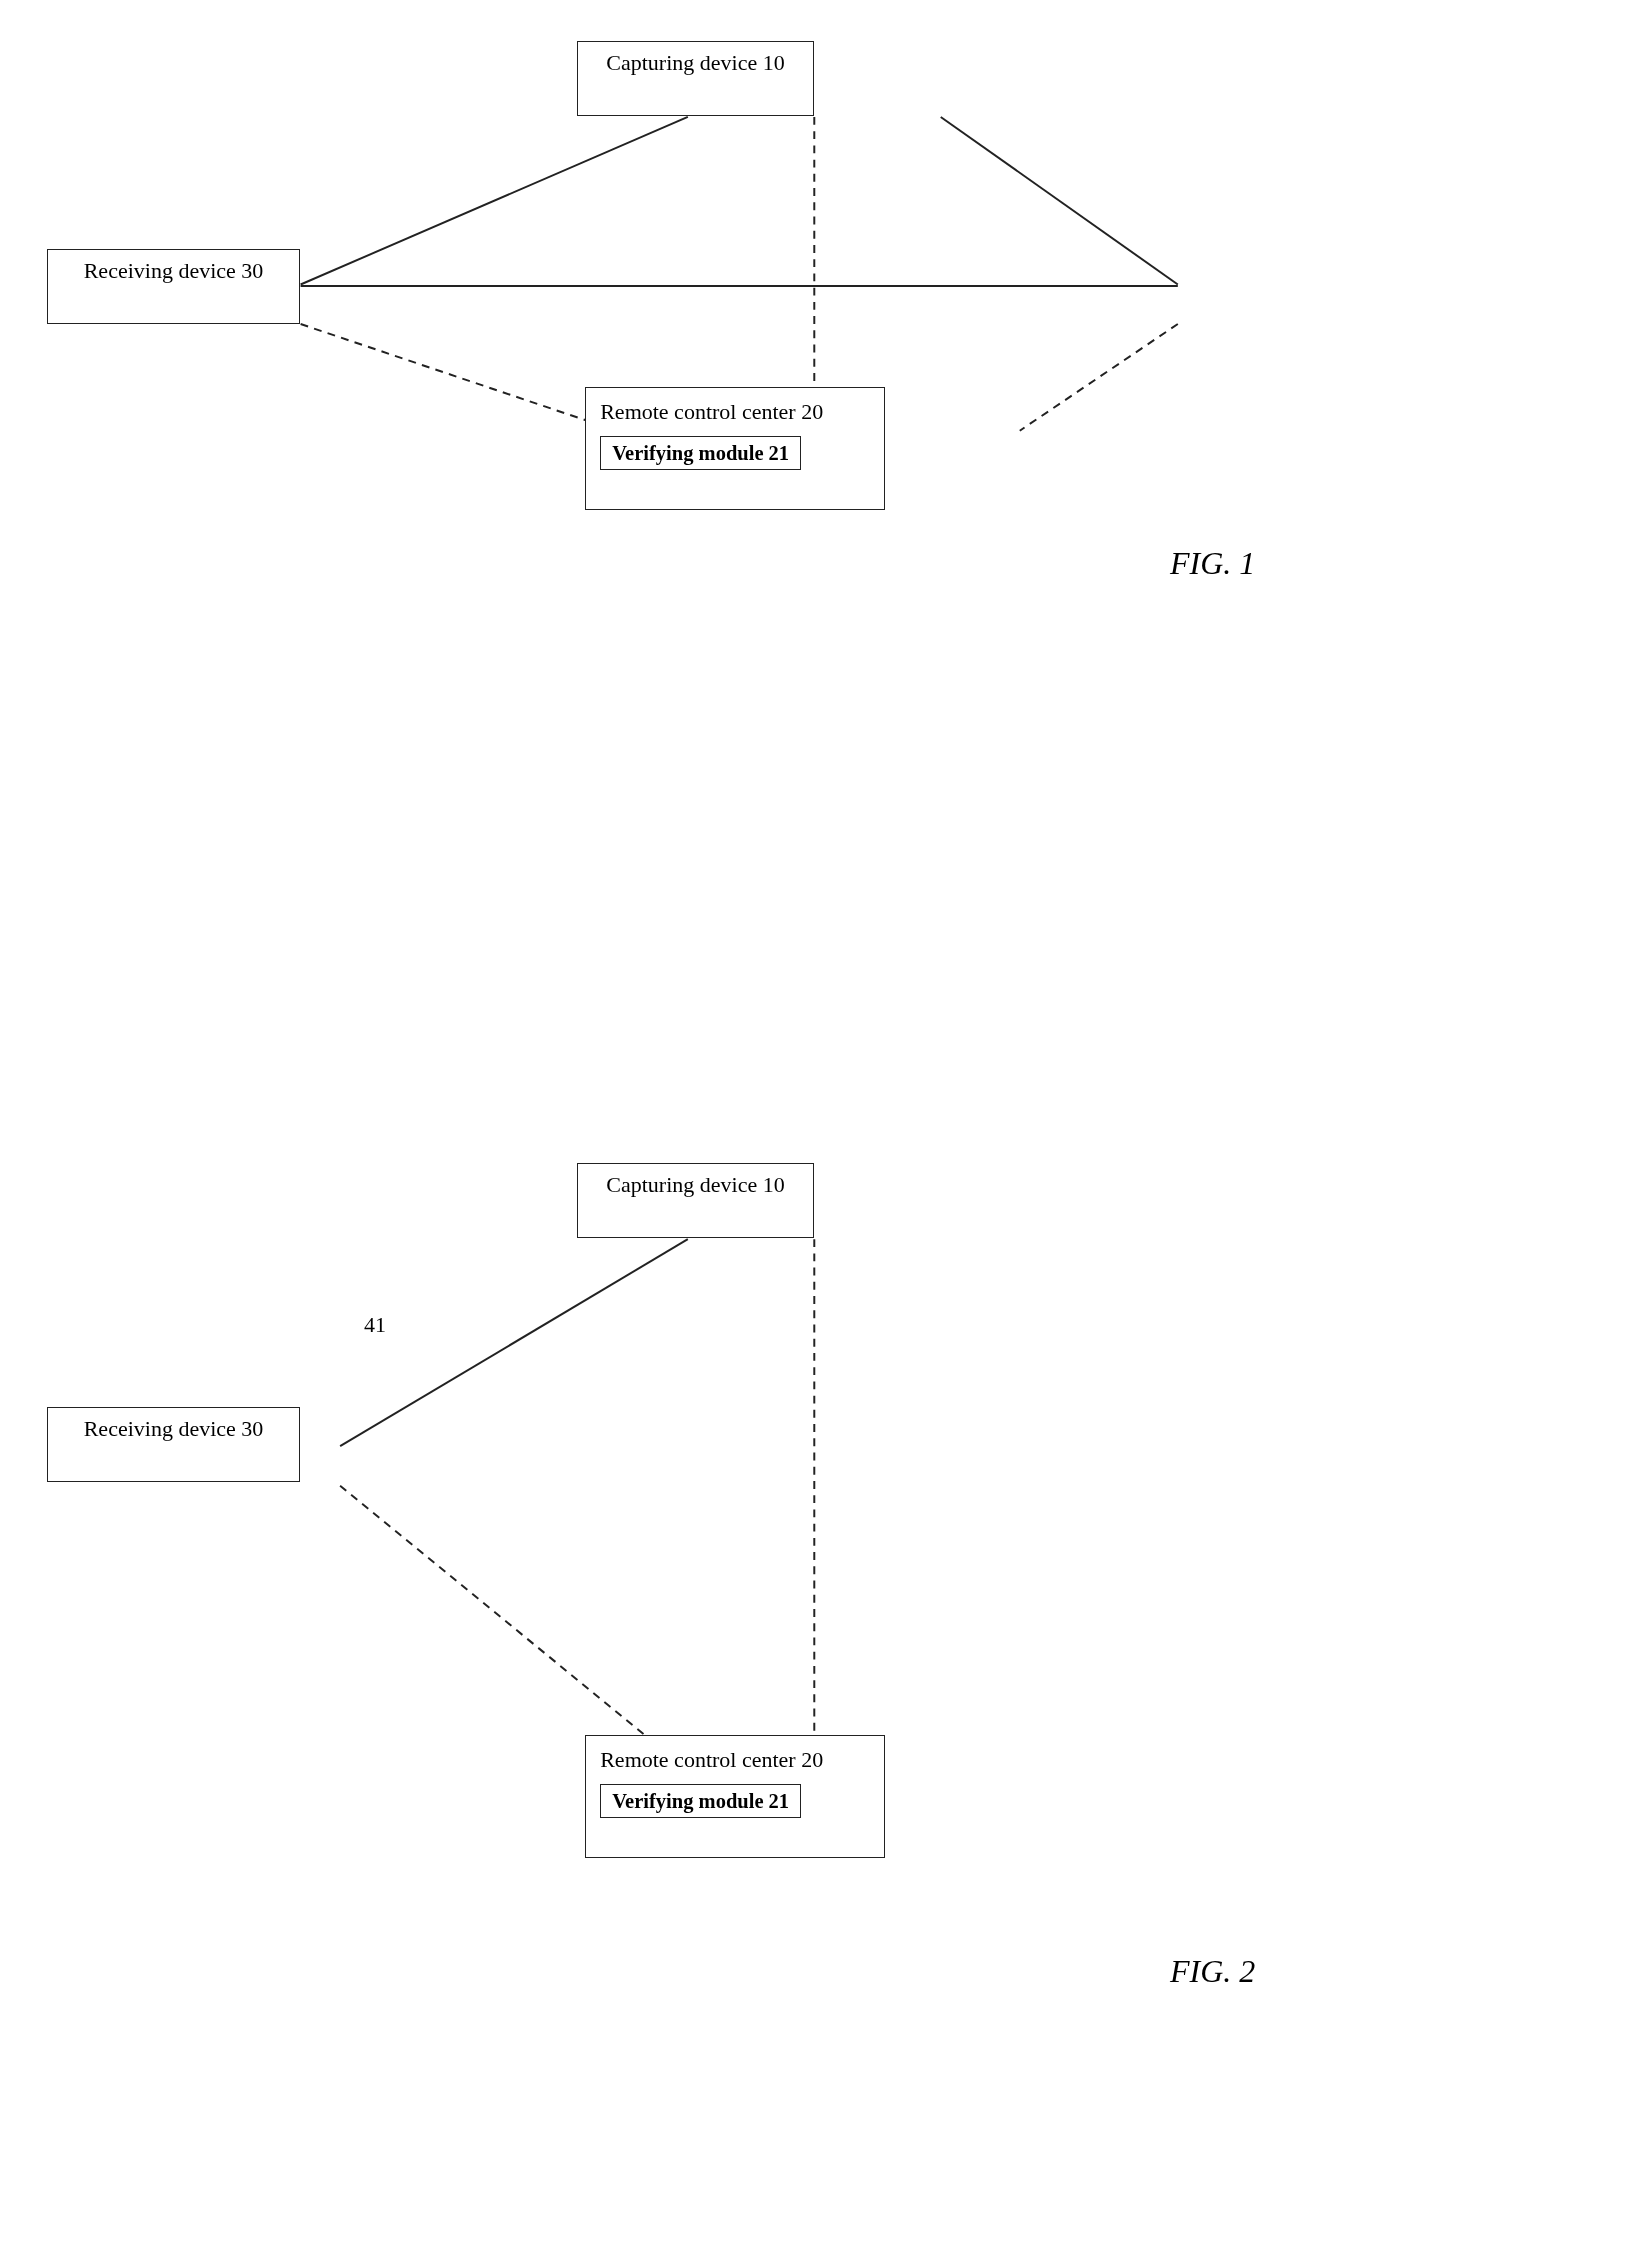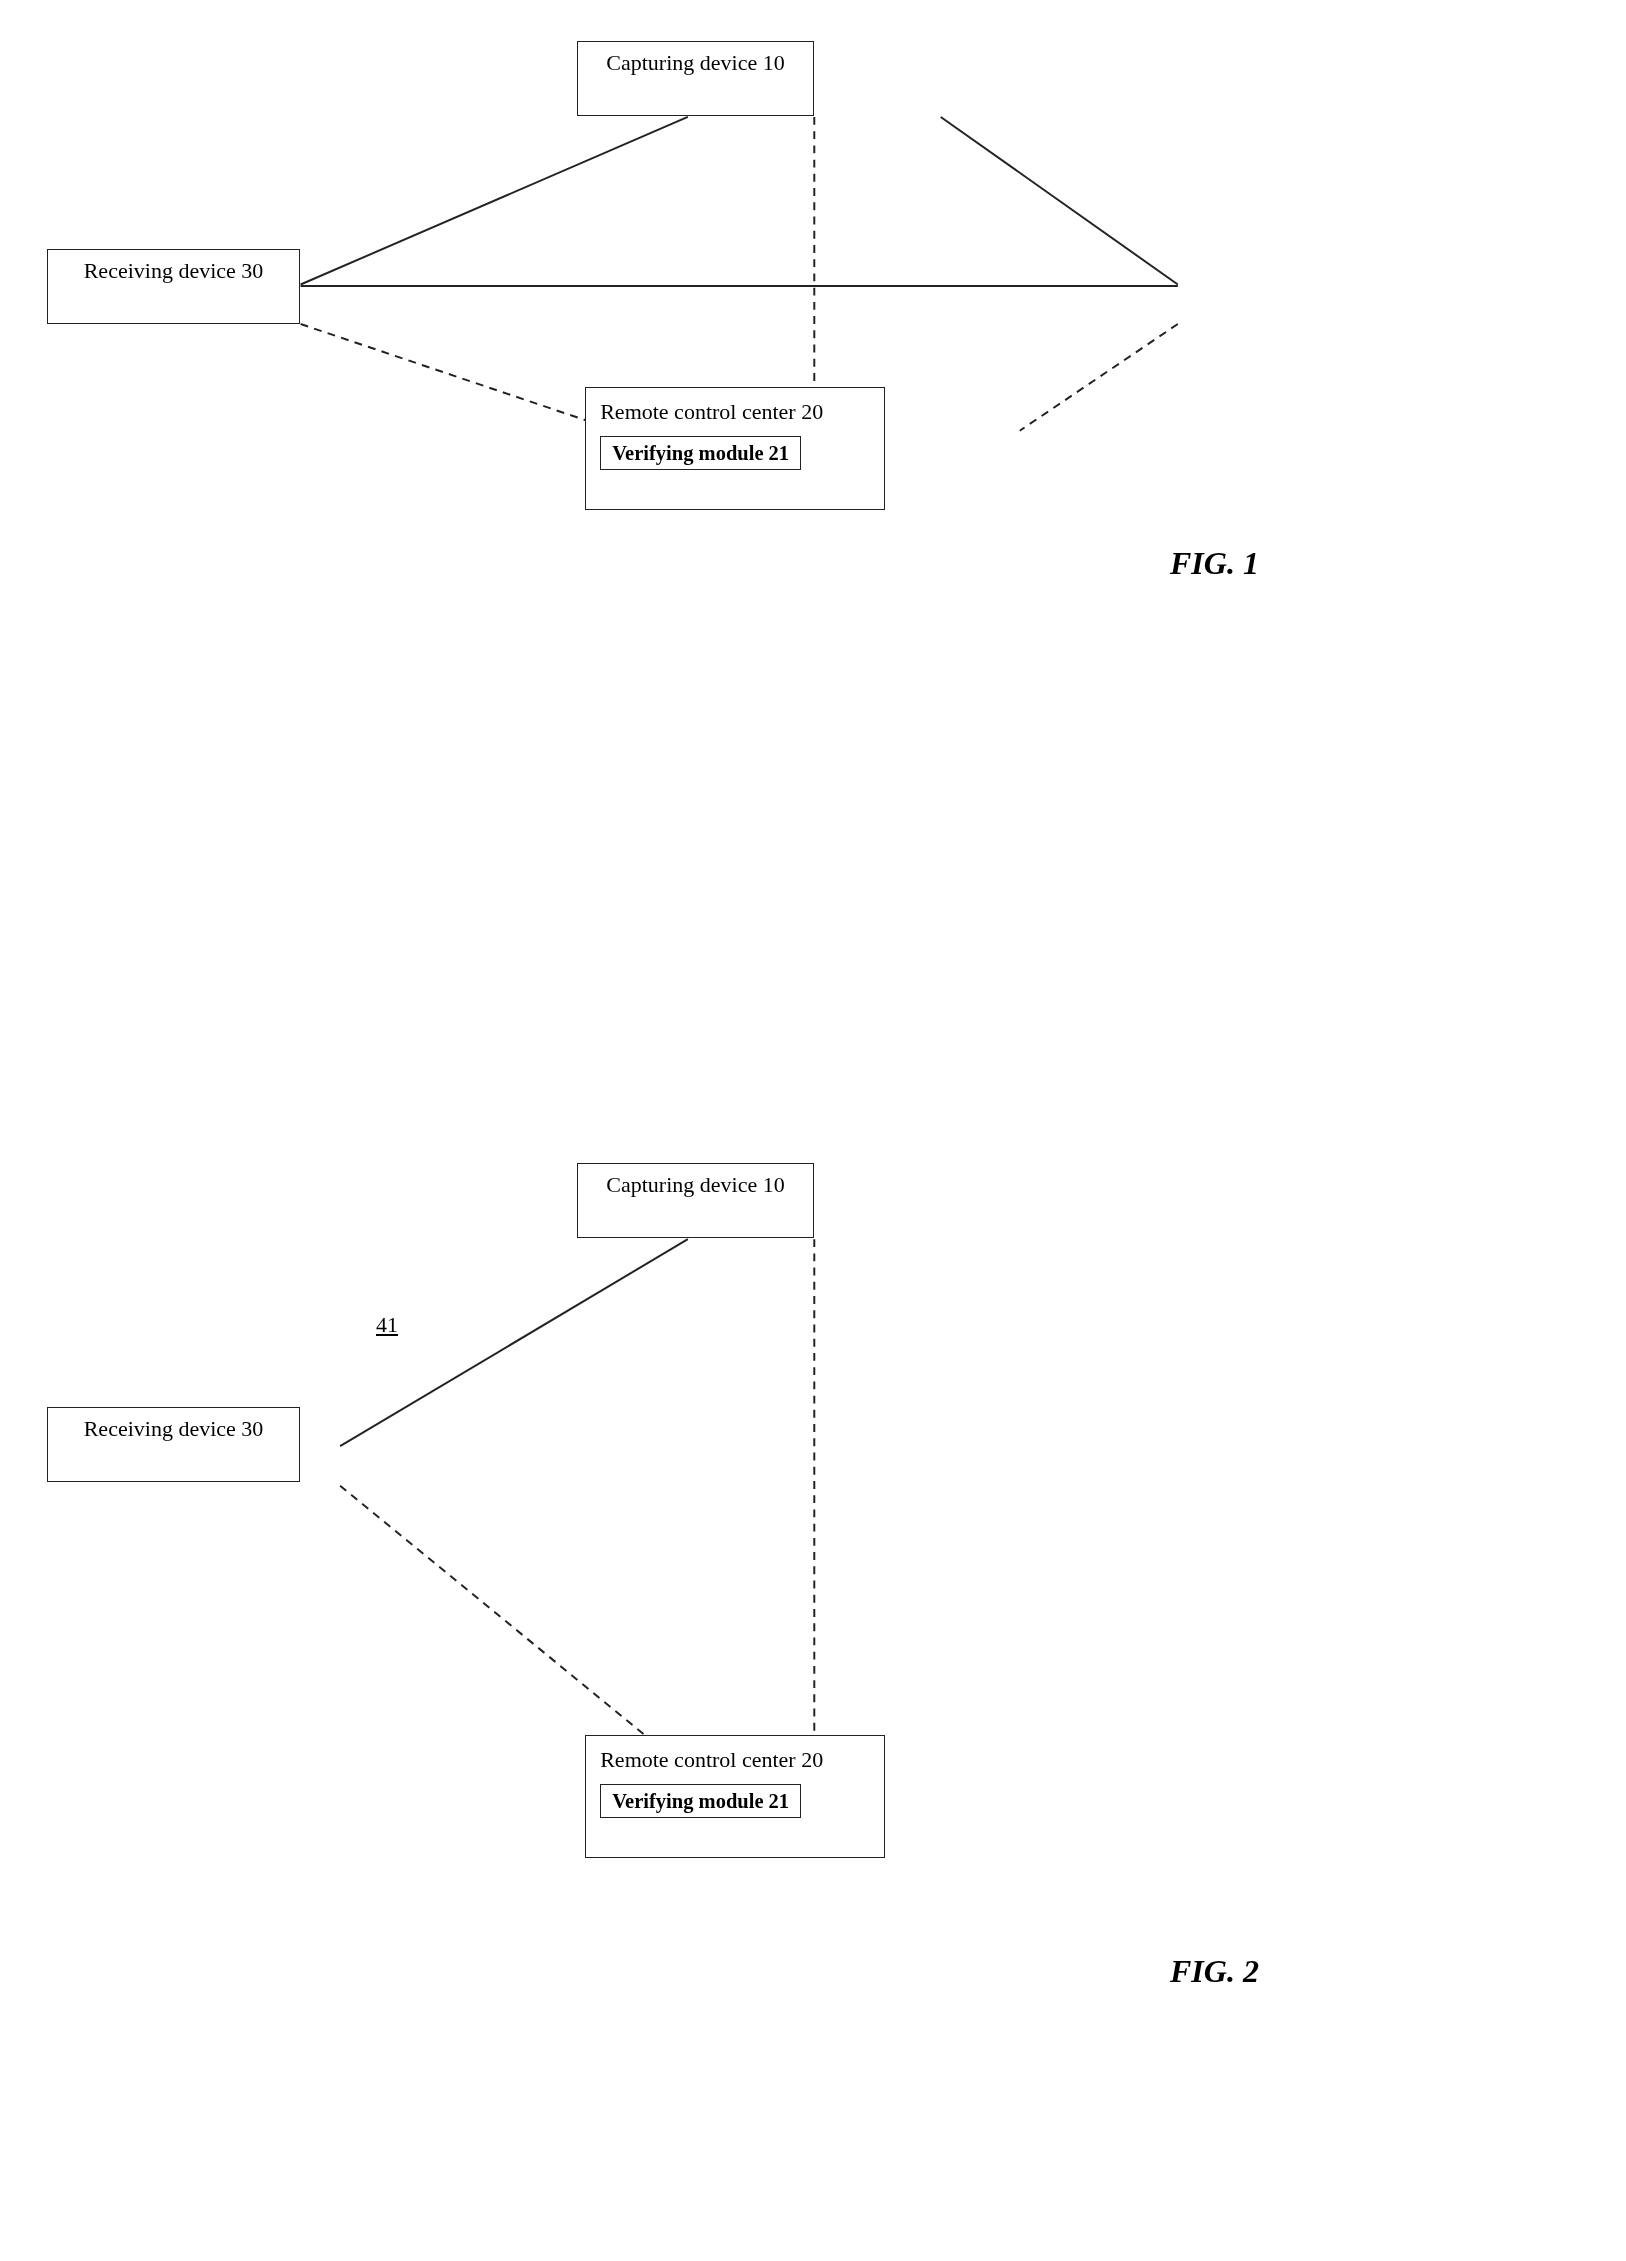--- a/index.html
+++ b/index.html
@@ -33,21 +33,21 @@
       background: #fff;
       padding: 4.7px 11px;
       font-size: 20.5px;
       margin-top: 6.3px;
       font-weight: bold;
     }
     .fig-label {
       position: absolute;
       font-size: 32px;
       font-style: italic;
-      font-weight: bold;
+      font-weight: normal;
     }
     svg.lines {
       position: absolute;
       top: 0;
       left: 0;
       width: 1627px;
       height: 2261px;
       pointer-events: none;
     }
     .label-41 {
@@ -98,21 +98,21 @@
   </div>
 
   <div class="fig-label" style="left: 1170px; top: 545px;">
     <span>FIG. 1</span>
   </div>
 
   <div class="diagram-box" style="left: 577px; top: 1163px; width: 237px; height: 75px;">
     <span>Capturing device 10</span>
   </div>
 
-  <div class="label-41" style="left: 376px; top: 1312px; text-decoration: underline;">
+  <div class="label-41" style="left: 364px; top: 1312px;">
     <span>41</span>
   </div>
 
   <div class="diagram-box" style="left: 47px; top: 1407px; width: 253px; height: 75px;">
     <span>Receiving device 30</span>
   </div>
 
   <div class="diagram-box" style="left: 585px; top: 1735px; width: 300px; height: 123px; flex-direction: column; align-items: flex-start; padding: 11px 14.2px;">
     <span style="font-size:22px; margin-bottom:4.7px;">Remote control center 20</span>
     <div class="inner-box">

